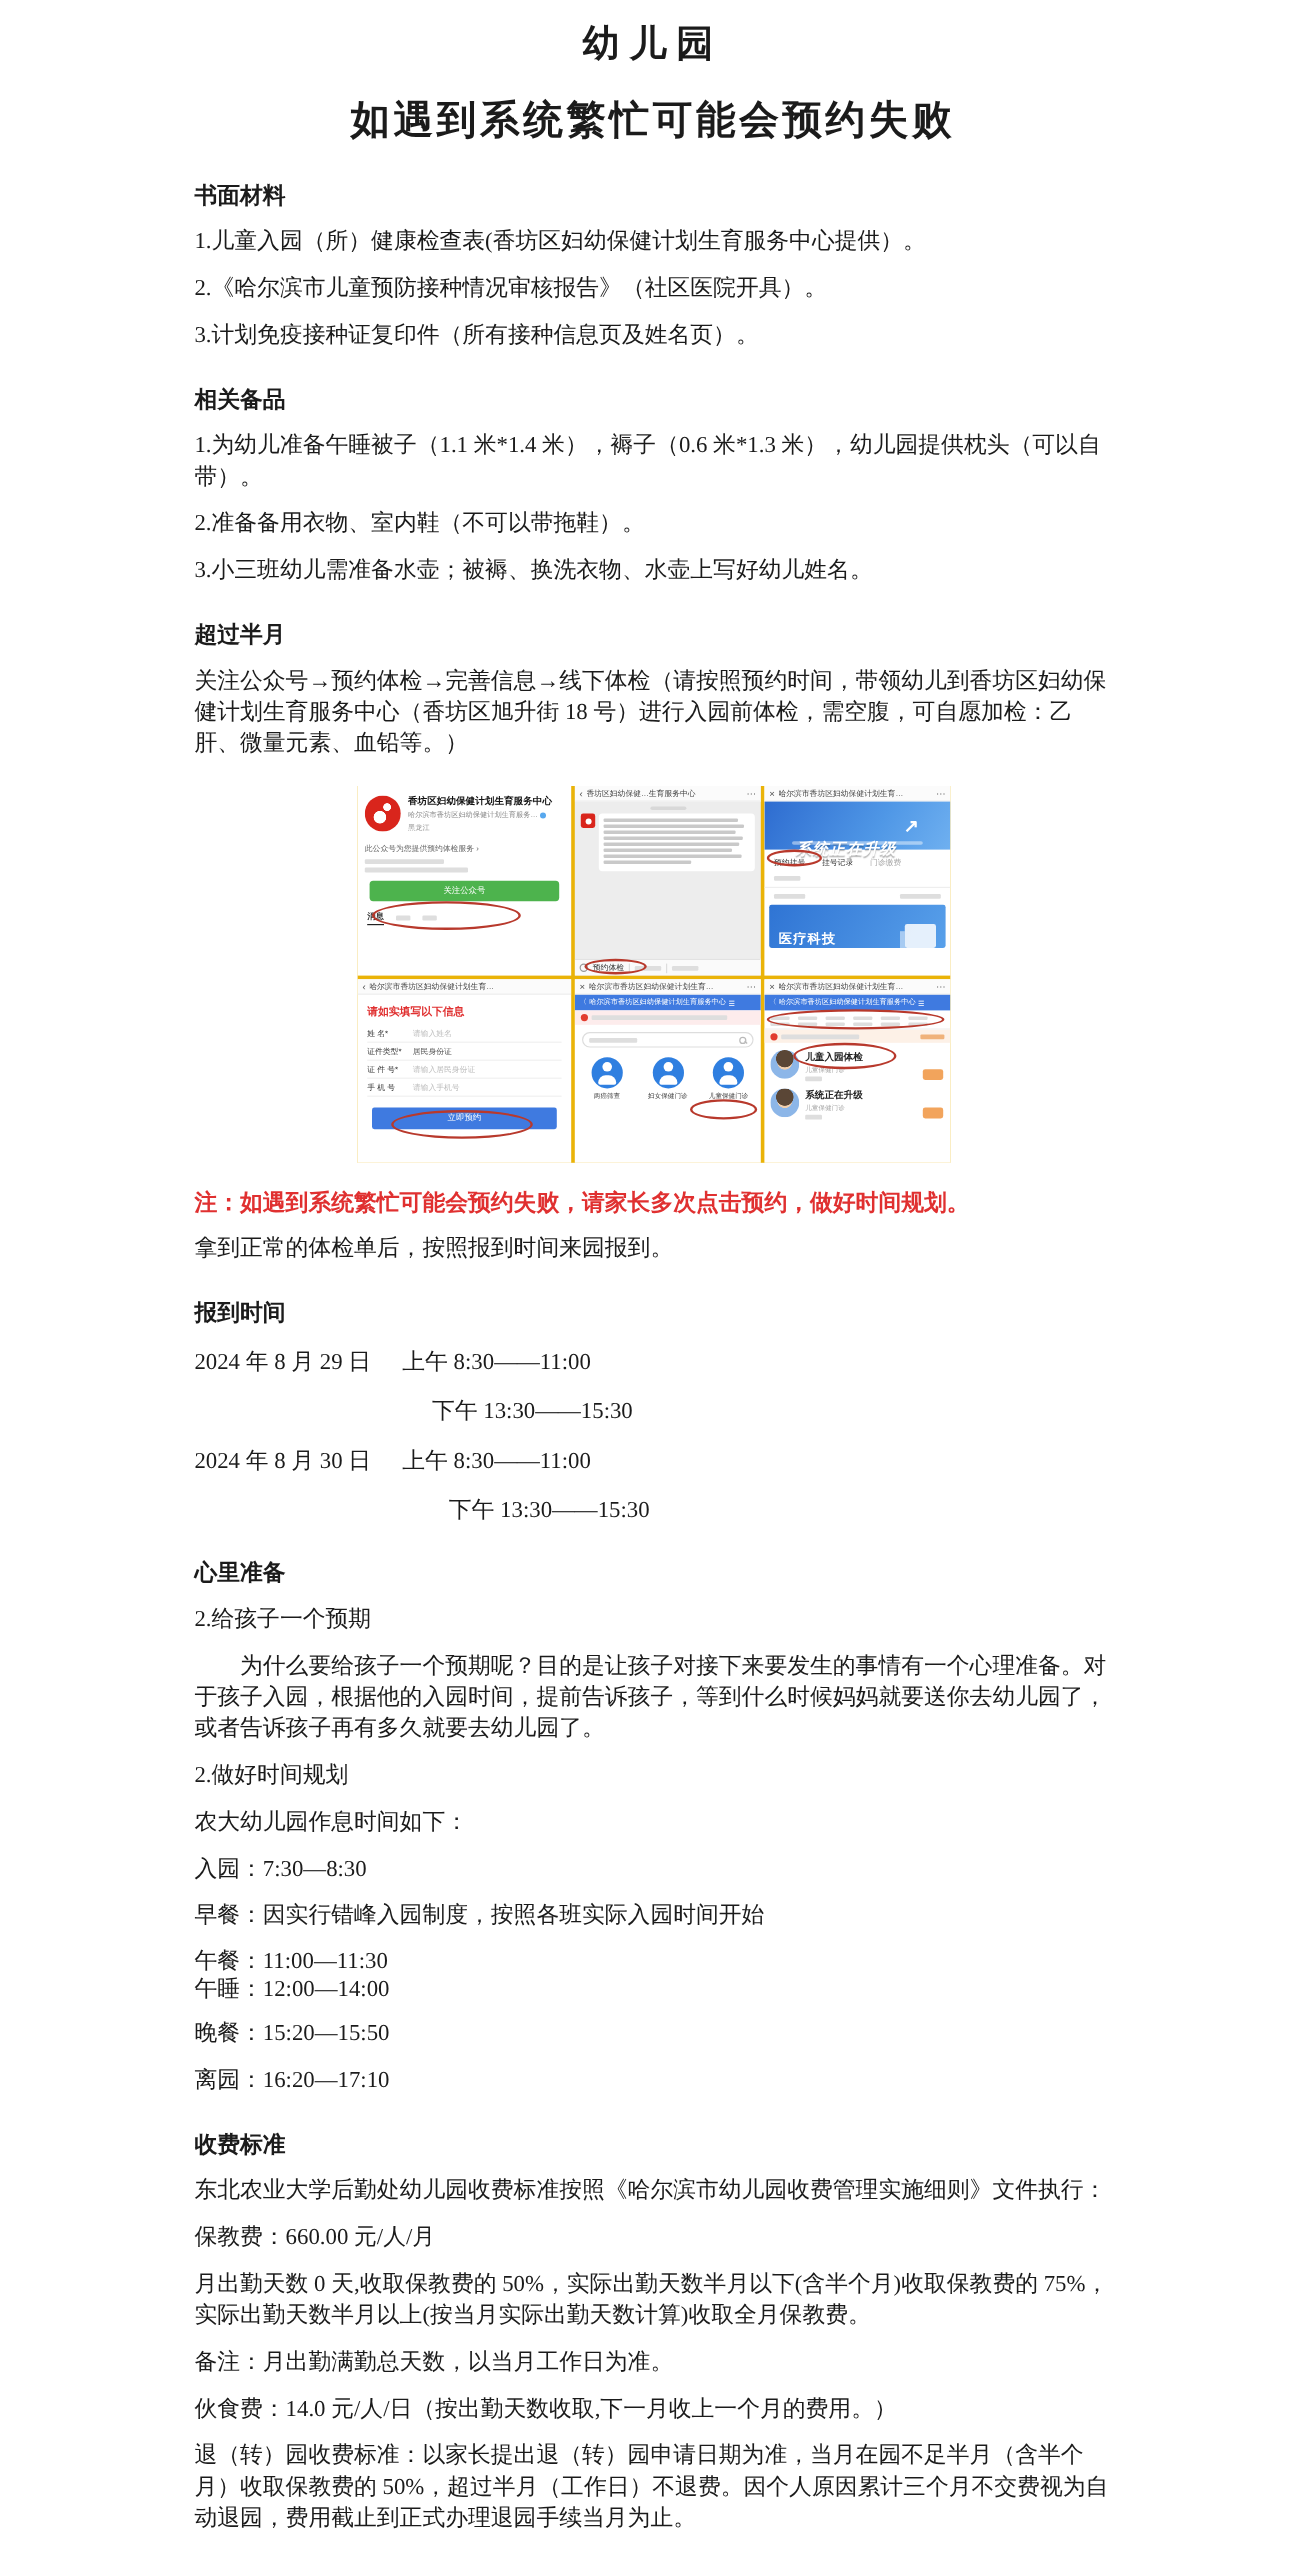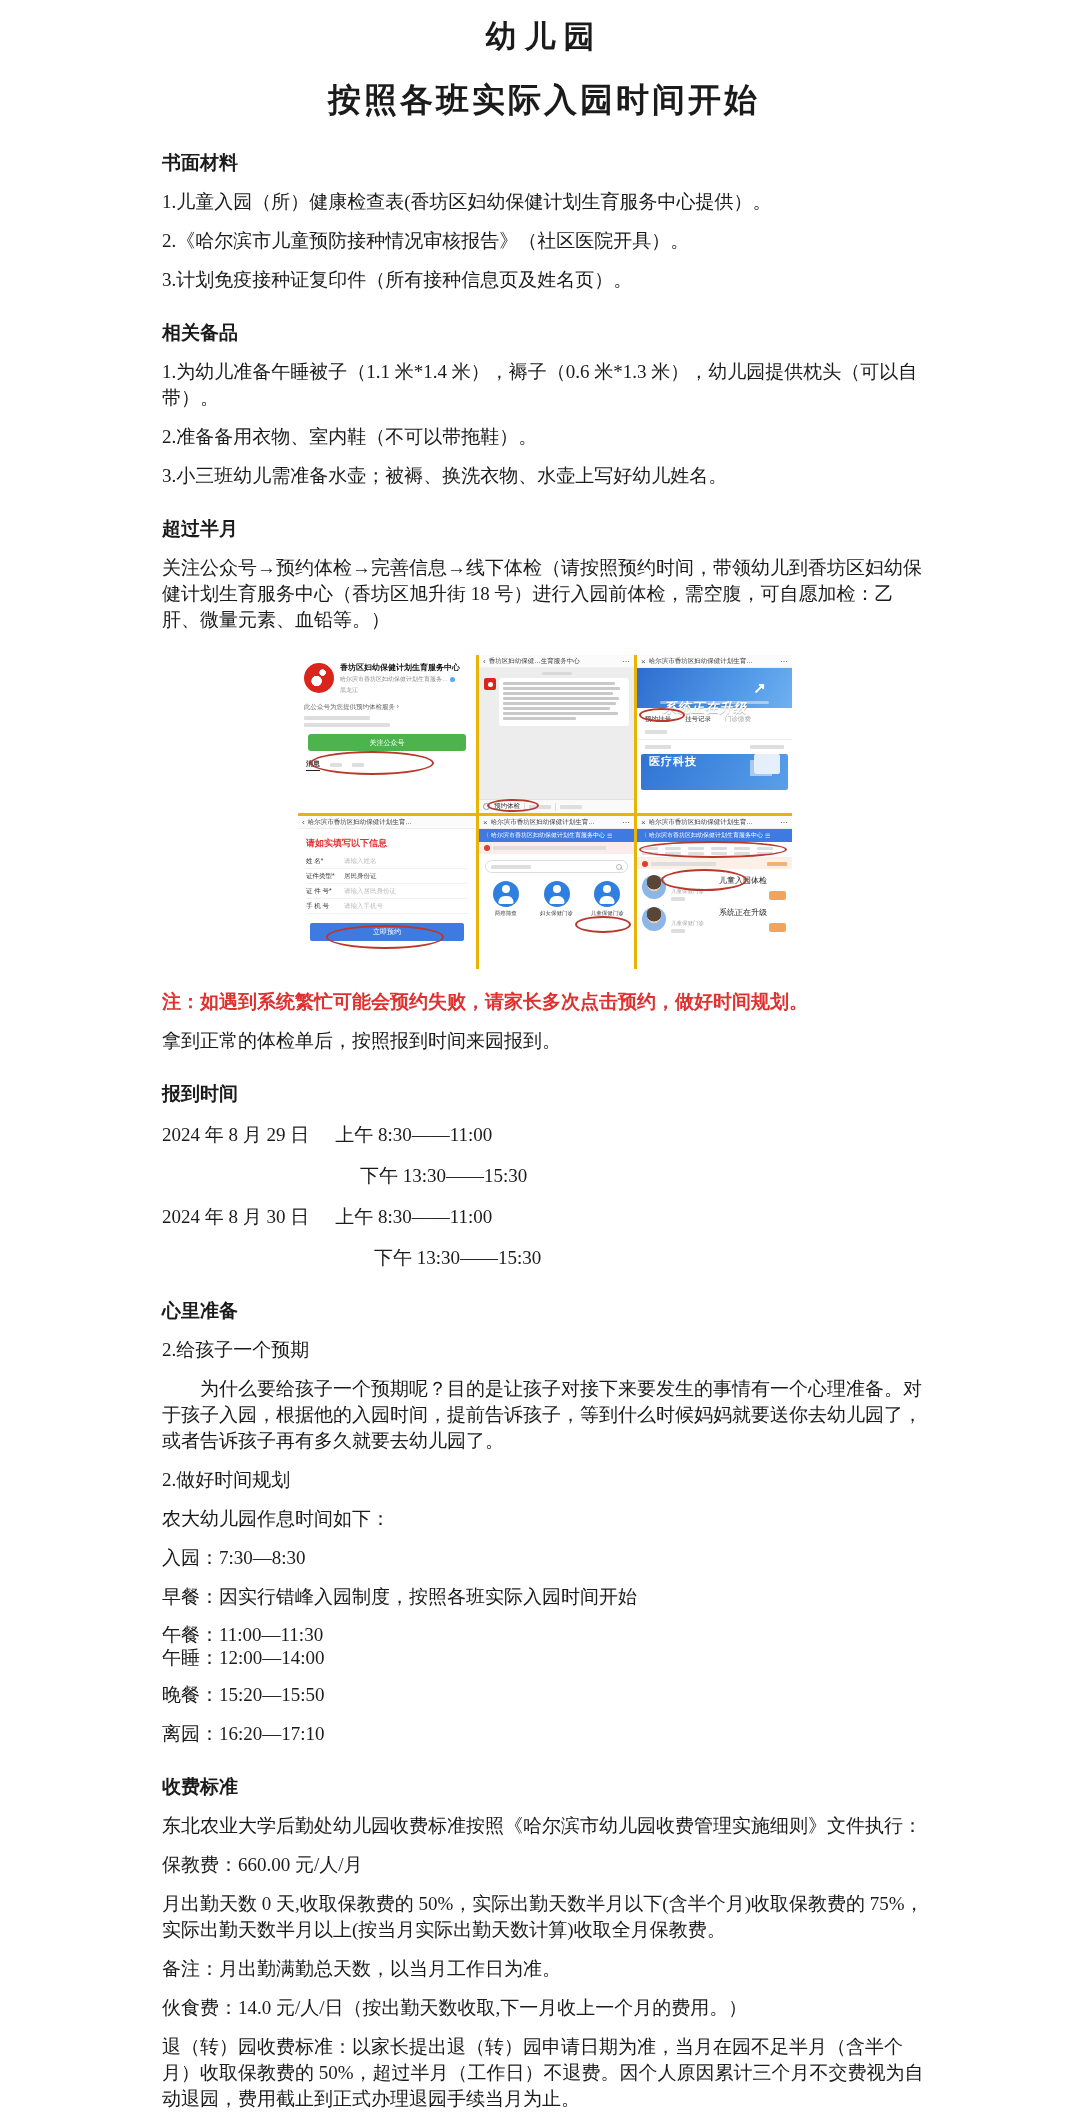--- a/index.html
+++ b/index.html
@@ -85,21 +85,21 @@
   .p3-banner .txt { font-size:13px; font-weight:bold; font-style:italic; letter-spacing:1px;
                     text-shadow:0 1px 1px rgba(0,0,0,.3);margin-top:40px; }
   .p3-banner .arr { font-size:15px; font-weight:bold; }
   .p3-banner .sub { position:absolute; bottom:4px; left:0; right:0; margin:0 auto; width:70%; height:3px;
                     background:rgba(255,255,255,.45); border-radius:2px;}
   .p3-menu { display:flex; gap:14px; padding:7px 8px 2px; font-size:6.5px; color:#333; }
   .p3-menu .dim { color:#a5a5a5; }
   .p3-menu2 { padding:4px 8px 5px; border-bottom:1px solid #eee; }
   .p3-secrow { display:flex; justify-content:space-between; padding:5px 8px; }
   .p3-banner2 { height:36px; margin:0 4px; background:linear-gradient(120deg,#2f74d4,#58a0ea);
-                border-radius:2px; color:#fff; display:flex; align-items:flex-start; gap:20px; padding:0 8px;}
+                border-radius:2px; color:#fff; display:flex; align-items:flex-end; gap:20px; padding:0 8px;}
   .p3-banner2 .txt2 { font-size:11px; font-weight:bold; letter-spacing:1px; }
   .p3-phone { margin-left:auto; width:26px; height:20px; background:rgba(255,255,255,.85); border-radius:2px;
               box-shadow:-6px 4px 0 -2px rgba(255,255,255,.5); }
 
   
   .p4-title { color:#e03030; font-weight:bold; font-size:9px; padding:8px 8px 4px; }
   .p4-row { display:flex; align-items:center; height:15px; margin:0 8px; border-bottom:1px solid #f1f1f1;
             font-size:6.5px; }
   .p4-row .lab { width:38px; color:#333; flex:none; }
   .p4-row .val { color:#bdbdbd; }
@@ -127,31 +127,31 @@
   
   .p6-dates { padding:3px 5px 2px; border-bottom:1px solid #f0f0f0; position:relative; }
   .p6-dr { display:flex; gap:7px; margin-top:2px; }
   .p6-dr .bar { width:16px; height:3px; }
   .p6-notice { height:11px; background:#fdf1e7; display:flex; align-items:center; gap:3px; padding:0 5px; }
   .p6-notice .right { margin-left:auto; width:20px; background:#f0b27a; }
   .p6-item { display:flex; gap:5px; padding:6px 5px 0; position:relative; }
   .p6-ava { width:24px; height:24px; border-radius:50%; flex:none; background:#8cb6e8;
             background-image:radial-gradient(circle at 50% 30%, #5a4636 0 7px, rgba(0,0,0,0) 7.5px),
                              radial-gradient(circle at 50% 42%, #f0cfae 0 6px, rgba(0,0,0,0) 6.5px); }
-  .p6-tt { font-size:8px; font-weight:normal; color:#222;margin-left:48px; }
+  .p6-tt { font-size:8px; font-weight:bold; color:#222; }
   .p6-sub { font-size:5.5px; color:#aaa; margin-top:2px; }
   .p6-pill { position:absolute; right:6px; bottom:1px; width:17px; height:9px; background:#f2a45c; border-radius:2px; }
 </style>
 </head>
 <body>
 
 <div class="doc">
 
   <div class="title">幼儿园</div>
-  <div class="subtitle">按照各班实际入园时间开始</div>
+  <div class="subtitle">如遇到系统繁忙可能会预约失败</div>
 
   <div class="sec">书面材料</div>
   <p class="b">1.儿童入园（所）健康检查表(香坊区妇幼保健计划生育服务中心提供）。</p>
   <p class="b">2.《哈尔滨市儿童预防接种情况审核报告》（社区医院开具）。</p>
   <p class="b">3.计划免疫接种证复印件（所有接种信息页及姓名页）。</p>
 
   <div class="sec">相关备品</div>
   <p class="b">1.为幼儿准备午睡被子（1.1 米*1.4 米），褥子（0.6 米*1.3 米），幼儿园提供枕头（可以自带）。</p>
   <p class="b">2.准备备用衣物、室内鞋（不可以带拖鞋）。</p>
   <p class="b">3.小三班幼儿需准备水壶；被褥、换洗衣物、水壶上写好幼儿姓名。</p>

